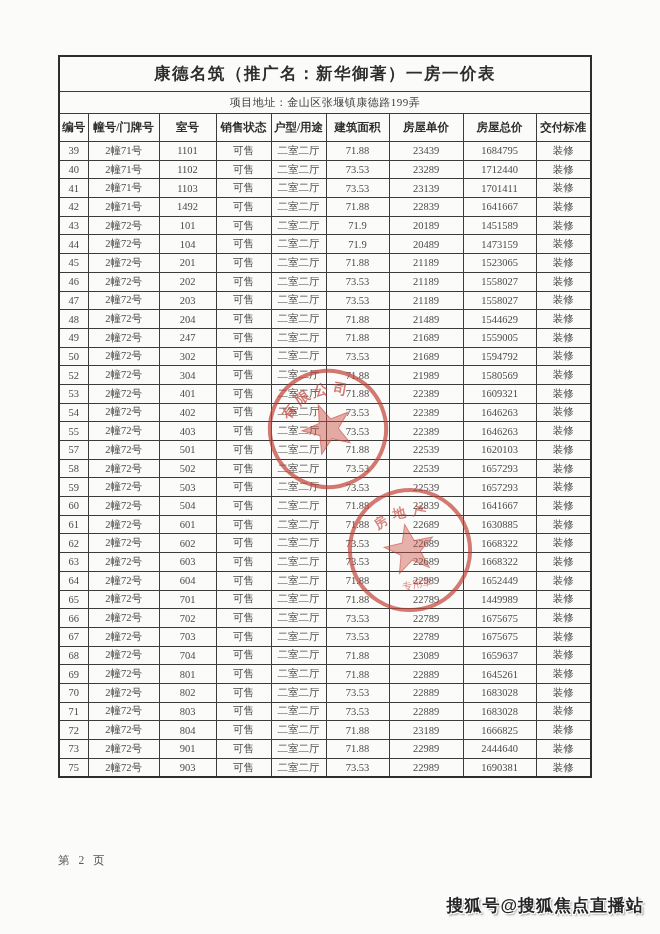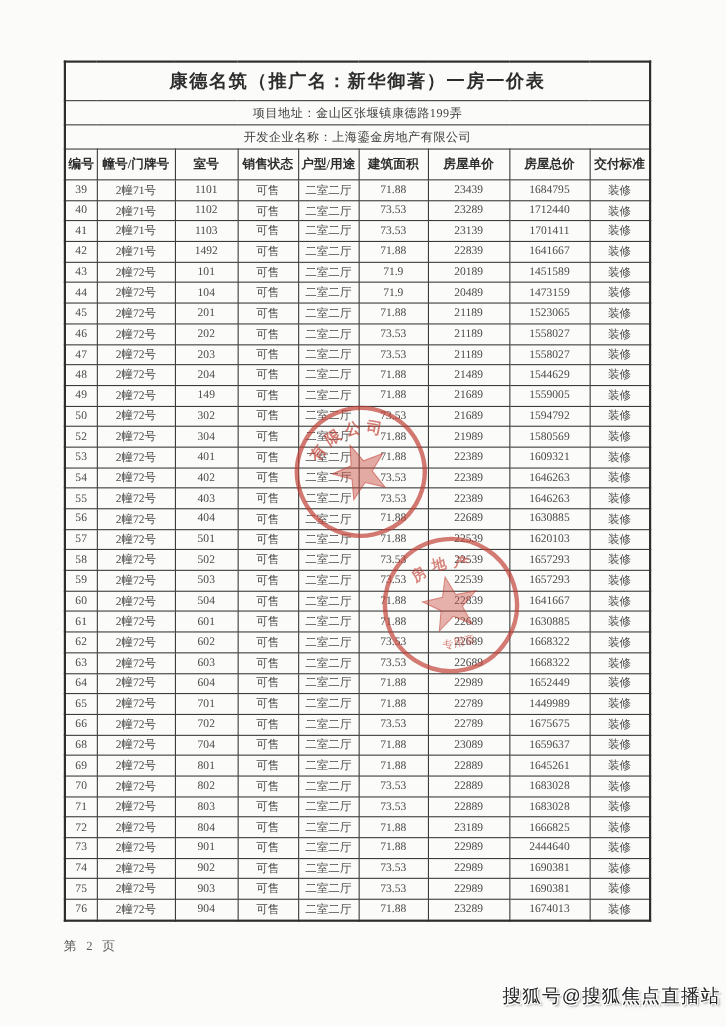--- a/index.html
+++ b/index.html
@@ -22,23 +22,23 @@
   .head-row td{height:27px;font-size:11.5px;font-weight:bold;color:#2d2d2d;}
   .data-row td{height:17.7px;font-size:10.5px;color:#4a4a4a;}
   .stamp{position:absolute;opacity:0.85;pointer-events:none;}
   #stamp1{left:263px;top:364px;}
   #stamp2{left:344px;top:484px;}
   .page-footer{
     position:absolute;left:58px;top:853px;width:532px;text-align:left;
     font-size:11.5px;color:#5a5a5a;letter-spacing:3px;
   }
   .watermark{
-    position:absolute;right:5px;top:894px;
+    position:absolute;right:16px;top:894px;
     font-family:"Liberation Sans","DejaVu Sans",sans-serif;
-    font-size:17px;font-weight:normal;color:#262626;letter-spacing:1px;
+    font-size:17px;font-weight:bold;color:#262626;letter-spacing:1px;
     text-shadow:-1px -1px 0 #ffffff,1px -1px 0 #ffffff,-1px 1px 0 #ffffff,
                  1px 1px 0 #ffffff,2px 2px 2px rgba(60,60,60,0.55);
     white-space:nowrap;
   }
 </style>
 </head>
 <body>
 
 <div class="sheet">
   <table class="price">
@@ -53,23 +53,20 @@
         <col style="width:73px">
         <col style="width:55px">
     </colgroup>
     <tbody>
       <tr>
         <td class="title-cell" colspan="9">康德名筑（推广名：新华御著）一房一价表</td>
       </tr>
       <tr>
         <td class="sub-cell" colspan="9">项目地址：金山区张堰镇康德路199弄</td>
       </tr>
-      <tr>
-        <td class="sub-cell" colspan="9">开发企业名称：上海鎏金房地产有限公司</td>
-      </tr>
       <tr class="head-row">
         <td>编号</td>
         <td>幢号/门牌号</td>
         <td>室号</td>
         <td>销售状态</td>
         <td>户型/用途</td>
         <td>建筑面积</td>
         <td>房屋单价</td>
         <td>房屋总价</td>
         <td>交付标准</td>
@@ -182,21 +179,21 @@
           <td>可售</td>
           <td>二室二厅</td>
           <td>71.88</td>
           <td>21489</td>
           <td>1544629</td>
           <td>装修</td>
         </tr>
         <tr class="data-row">
           <td>49</td>
           <td>2幢72号</td>
-          <td>149</td>
+          <td>247</td>
           <td>可售</td>
           <td>二室二厅</td>
           <td>71.88</td>
           <td>21689</td>
           <td>1559005</td>
           <td>装修</td>
         </tr>
         <tr class="data-row">
           <td>50</td>
           <td>2幢72号</td>
@@ -246,86 +243,75 @@
           <td>2幢72号</td>
           <td>403</td>
           <td>可售</td>
           <td>二室二厅</td>
           <td>73.53</td>
           <td>22389</td>
           <td>1646263</td>
           <td>装修</td>
         </tr>
         <tr class="data-row">
-          <td>56</td>
-          <td>2幢72号</td>
-          <td>404</td>
+          <td>57</td>
+          <td>2幢72号</td>
+          <td>501</td>
+          <td>可售</td>
+          <td>二室二厅</td>
+          <td>71.88</td>
+          <td>22539</td>
+          <td>1620103</td>
+          <td>装修</td>
+        </tr>
+        <tr class="data-row">
+          <td>58</td>
+          <td>2幢72号</td>
+          <td>502</td>
+          <td>可售</td>
+          <td>二室二厅</td>
+          <td>73.53</td>
+          <td>22539</td>
+          <td>1657293</td>
+          <td>装修</td>
+        </tr>
+        <tr class="data-row">
+          <td>59</td>
+          <td>2幢72号</td>
+          <td>503</td>
+          <td>可售</td>
+          <td>二室二厅</td>
+          <td>73.53</td>
+          <td>22539</td>
+          <td>1657293</td>
+          <td>装修</td>
+        </tr>
+        <tr class="data-row">
+          <td>60</td>
+          <td>2幢72号</td>
+          <td>504</td>
+          <td>可售</td>
+          <td>二室二厅</td>
+          <td>71.88</td>
+          <td>22839</td>
+          <td>1641667</td>
+          <td>装修</td>
+        </tr>
+        <tr class="data-row">
+          <td>61</td>
+          <td>2幢72号</td>
+          <td>601</td>
           <td>可售</td>
           <td>二室二厅</td>
           <td>71.88</td>
           <td>22689</td>
           <td>1630885</td>
           <td>装修</td>
         </tr>
         <tr class="data-row">
-          <td>57</td>
-          <td>2幢72号</td>
-          <td>501</td>
-          <td>可售</td>
-          <td>二室二厅</td>
-          <td>71.88</td>
-          <td>22539</td>
-          <td>1620103</td>
-          <td>装修</td>
-        </tr>
-        <tr class="data-row">
-          <td>58</td>
-          <td>2幢72号</td>
-          <td>502</td>
-          <td>可售</td>
-          <td>二室二厅</td>
-          <td>73.53</td>
-          <td>22539</td>
-          <td>1657293</td>
-          <td>装修</td>
-        </tr>
-        <tr class="data-row">
-          <td>59</td>
-          <td>2幢72号</td>
-          <td>503</td>
-          <td>可售</td>
-          <td>二室二厅</td>
-          <td>73.53</td>
-          <td>22539</td>
-          <td>1657293</td>
-          <td>装修</td>
-        </tr>
-        <tr class="data-row">
-          <td>60</td>
-          <td>2幢72号</td>
-          <td>504</td>
-          <td>可售</td>
-          <td>二室二厅</td>
-          <td>71.88</td>
-          <td>22839</td>
-          <td>1641667</td>
-          <td>装修</td>
-        </tr>
-        <tr class="data-row">
-          <td>61</td>
-          <td>2幢72号</td>
-          <td>601</td>
-          <td>可售</td>
-          <td>二室二厅</td>
-          <td>71.88</td>
-          <td>22689</td>
-          <td>1630885</td>
-          <td>装修</td>
-        </tr>
-        <tr class="data-row">
           <td>62</td>
           <td>2幢72号</td>
           <td>602</td>
           <td>可售</td>
           <td>二室二厅</td>
           <td>73.53</td>
           <td>22689</td>
           <td>1668322</td>
           <td>装修</td>
         </tr>
@@ -367,20 +353,31 @@
           <td>2幢72号</td>
           <td>702</td>
           <td>可售</td>
           <td>二室二厅</td>
           <td>73.53</td>
           <td>22789</td>
           <td>1675675</td>
           <td>装修</td>
         </tr>
         <tr class="data-row">
+          <td>67</td>
+          <td>2幢72号</td>
+          <td>703</td>
+          <td>可售</td>
+          <td>二室二厅</td>
+          <td>73.53</td>
+          <td>22789</td>
+          <td>1675675</td>
+          <td>装修</td>
+        </tr>
+        <tr class="data-row">
           <td>68</td>
           <td>2幢72号</td>
           <td>704</td>
           <td>可售</td>
           <td>二室二厅</td>
           <td>71.88</td>
           <td>23089</td>
           <td>1659637</td>
           <td>装修</td>
         </tr>
@@ -433,50 +430,28 @@
           <td>2幢72号</td>
           <td>901</td>
           <td>可售</td>
           <td>二室二厅</td>
           <td>71.88</td>
           <td>22989</td>
           <td>2444640</td>
           <td>装修</td>
         </tr>
         <tr class="data-row">
-          <td>74</td>
-          <td>2幢72号</td>
-          <td>902</td>
+          <td>75</td>
+          <td>2幢72号</td>
+          <td>903</td>
           <td>可售</td>
           <td>二室二厅</td>
           <td>73.53</td>
           <td>22989</td>
           <td>1690381</td>
-          <td>装修</td>
-        </tr>
-        <tr class="data-row">
-          <td>75</td>
-          <td>2幢72号</td>
-          <td>903</td>
-          <td>可售</td>
-          <td>二室二厅</td>
-          <td>73.53</td>
-          <td>22989</td>
-          <td>1690381</td>
-          <td>装修</td>
-        </tr>
-        <tr class="data-row">
-          <td>76</td>
-          <td>2幢72号</td>
-          <td>904</td>
-          <td>可售</td>
-          <td>二室二厅</td>
-          <td>71.88</td>
-          <td>23289</td>
-          <td>1674013</td>
           <td>装修</td>
         </tr>
       </tbody>
   </table>
 </div>
 
 <svg id="stamp1" class="stamp" width="130" height="130" viewBox="0 0 130 130">
   <defs>
     <path id="arcTop1" d="M 17 78 A 48 48 0 0 1 113 78" fill="none"></path>
   </defs>

